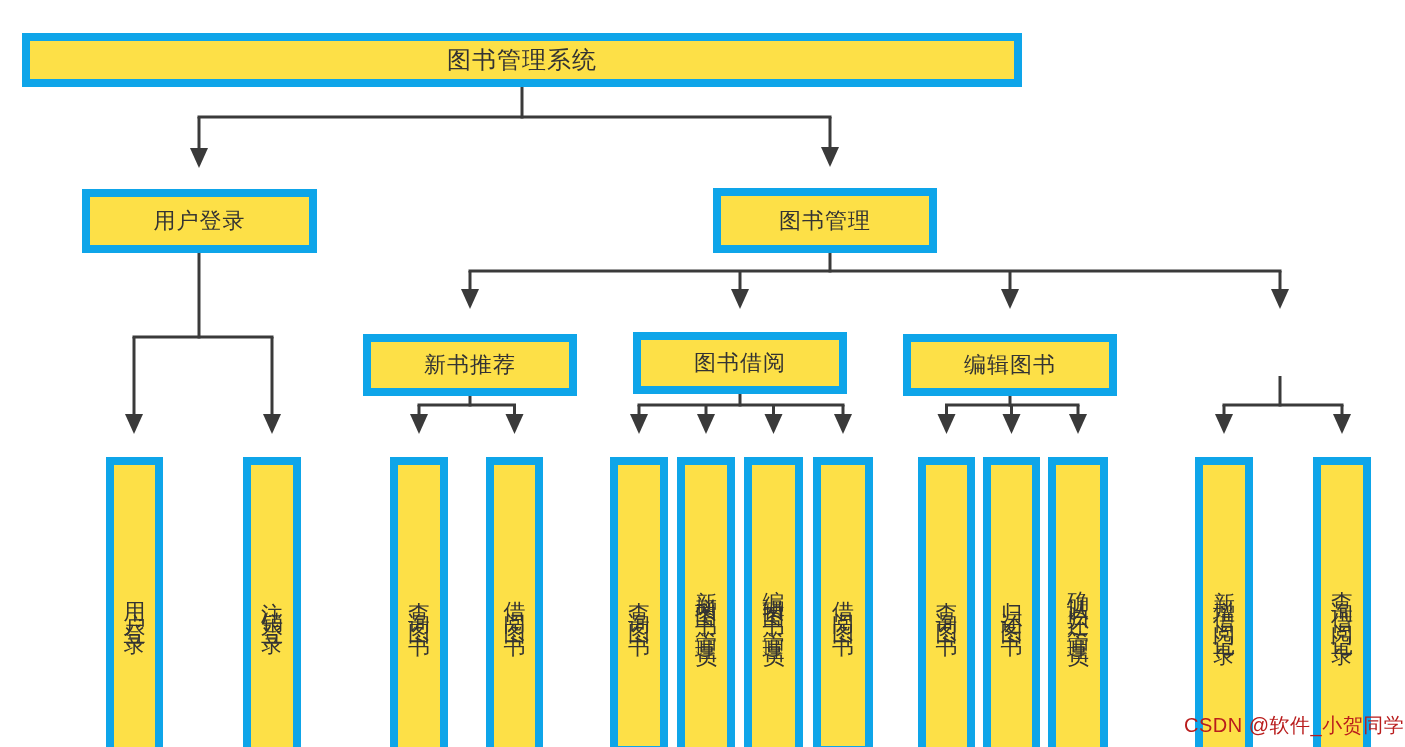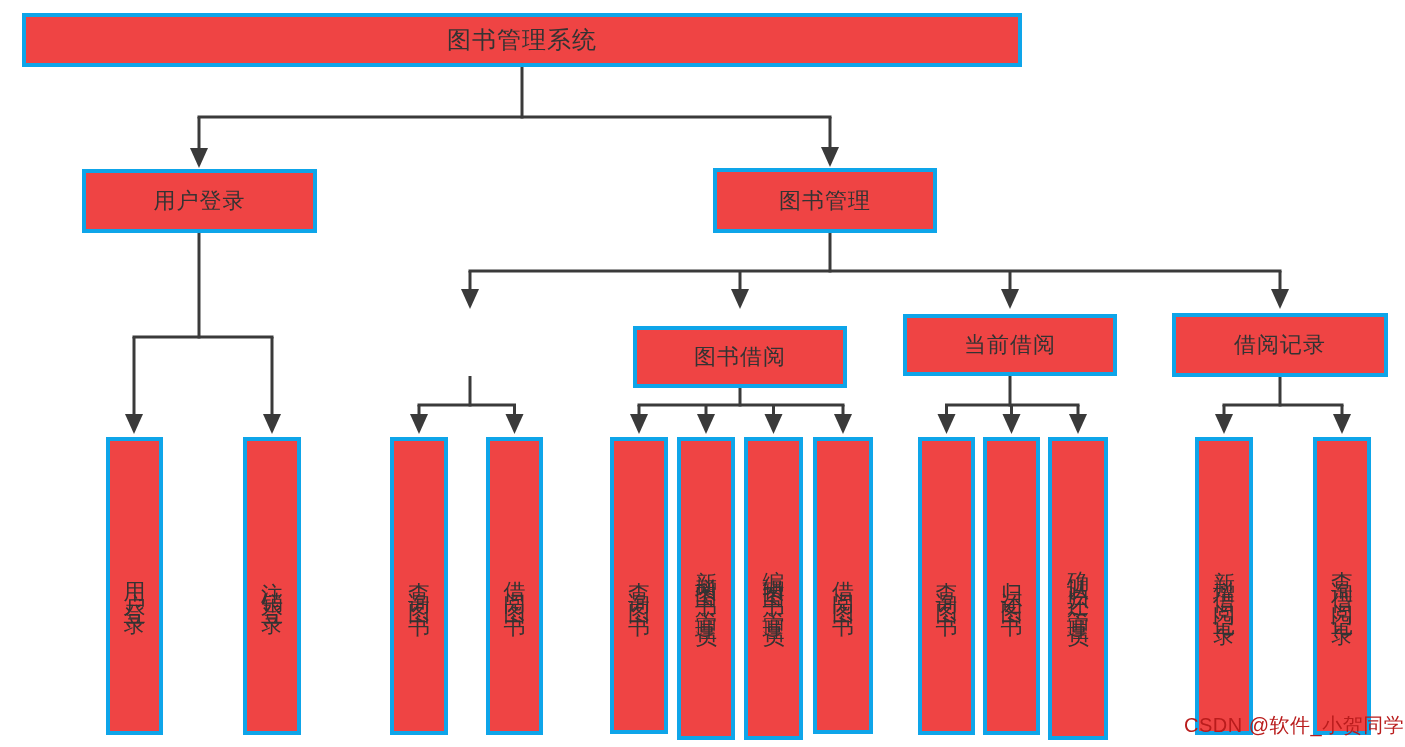--- a/index.html
+++ b/index.html
@@ -9,27 +9,28 @@
     background:#ffffff;
     font-family:"Liberation Sans","DejaVu Sans",sans-serif;
     overflow:hidden;
   }
   .connectors{position:absolute;left:0;top:0;width:1405px;height:747px;}
   .connectors line{stroke:#3a3a3a;stroke-width:3;}
   .connectors polygon{fill:#3a3a3a;stroke:none;}
   .node{
     position:absolute;
     box-sizing:border-box;
-    border:4px solid #0ea5e9;
-    background:#ef4444;
+    border:8px solid #0ea5e9;
+    background:#fde047;
     display:flex;
     align-items:center;
     justify-content:center;
     color:#333333;
     font-size:22px;
+    margin-top:20px;
   }
   .node.root-box{font-size:24px;letter-spacing:2px;}
   .node.h{letter-spacing:1px;}
   .node.v span{
     writing-mode:vertical-rl;
     text-orientation:mixed;
     letter-spacing:11px;
     line-height:1;
     white-space:nowrap;
   }
@@ -122,28 +123,28 @@
     <span>图书管理系统</span>
   </div>
 
   <div class="node h" style="left:82px;top:169px;width:235px;height:64px">
     <span>用户登录</span>
   </div>
   <div class="node h" style="left:713px;top:168px;width:224px;height:65px">
     <span>图书管理</span>
   </div>
 
-  <div class="node h" style="left:633px;top:326px;width:214px;height:62px">
+  <div class="node h" style="left:363px;top:314px;width:214px;height:62px">
+    <span>新书推荐</span>
+  </div>
+  <div class="node h" style="left:633px;top:312px;width:214px;height:62px">
     <span>图书借阅</span>
   </div>
   <div class="node h" style="left:903px;top:314px;width:214px;height:62px">
-    <span>当前借阅</span>
-  </div>
-  <div class="node h" style="left:1172px;top:313px;width:216px;height:64px">
-    <span>借阅记录</span>
+    <span>编辑图书</span>
   </div>
 
   <div class="node v" style="left:106px;top:437px;width:57px;height:298px">
     <span>用户登录</span>
   </div>
   <div class="node v" style="left:243px;top:437px;width:58px;height:298px">
     <span>注销登录</span>
   </div>
 
   <div class="node v" style="left:390px;top:437px;width:58px;height:298px">

